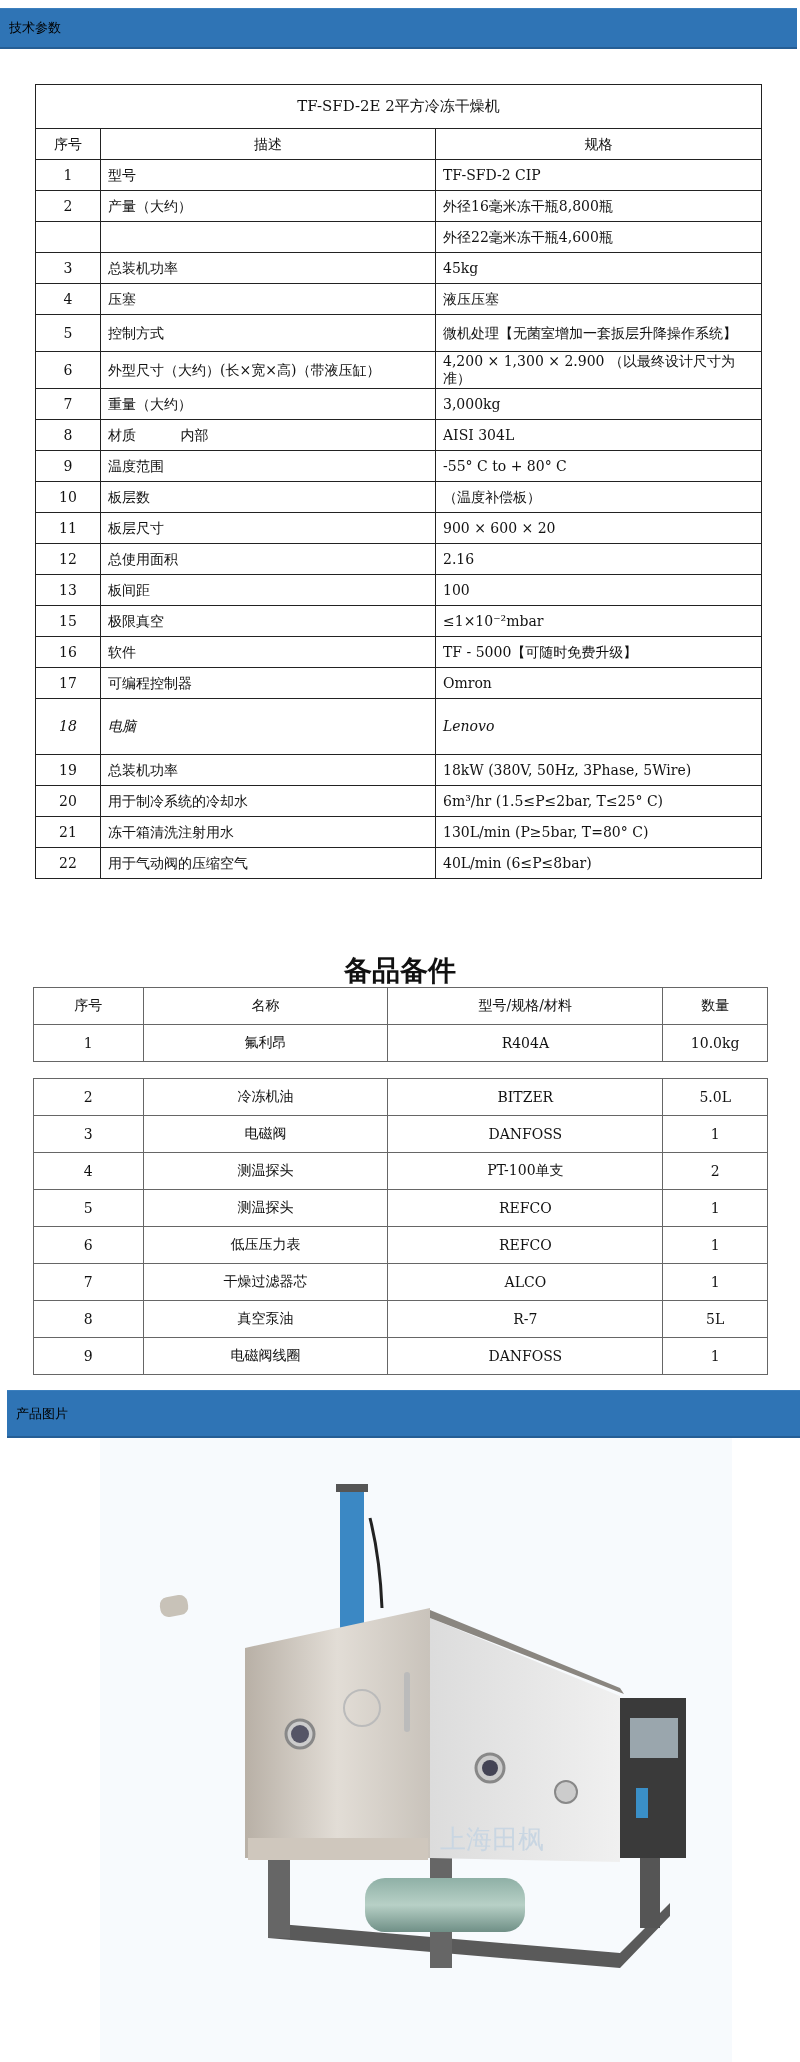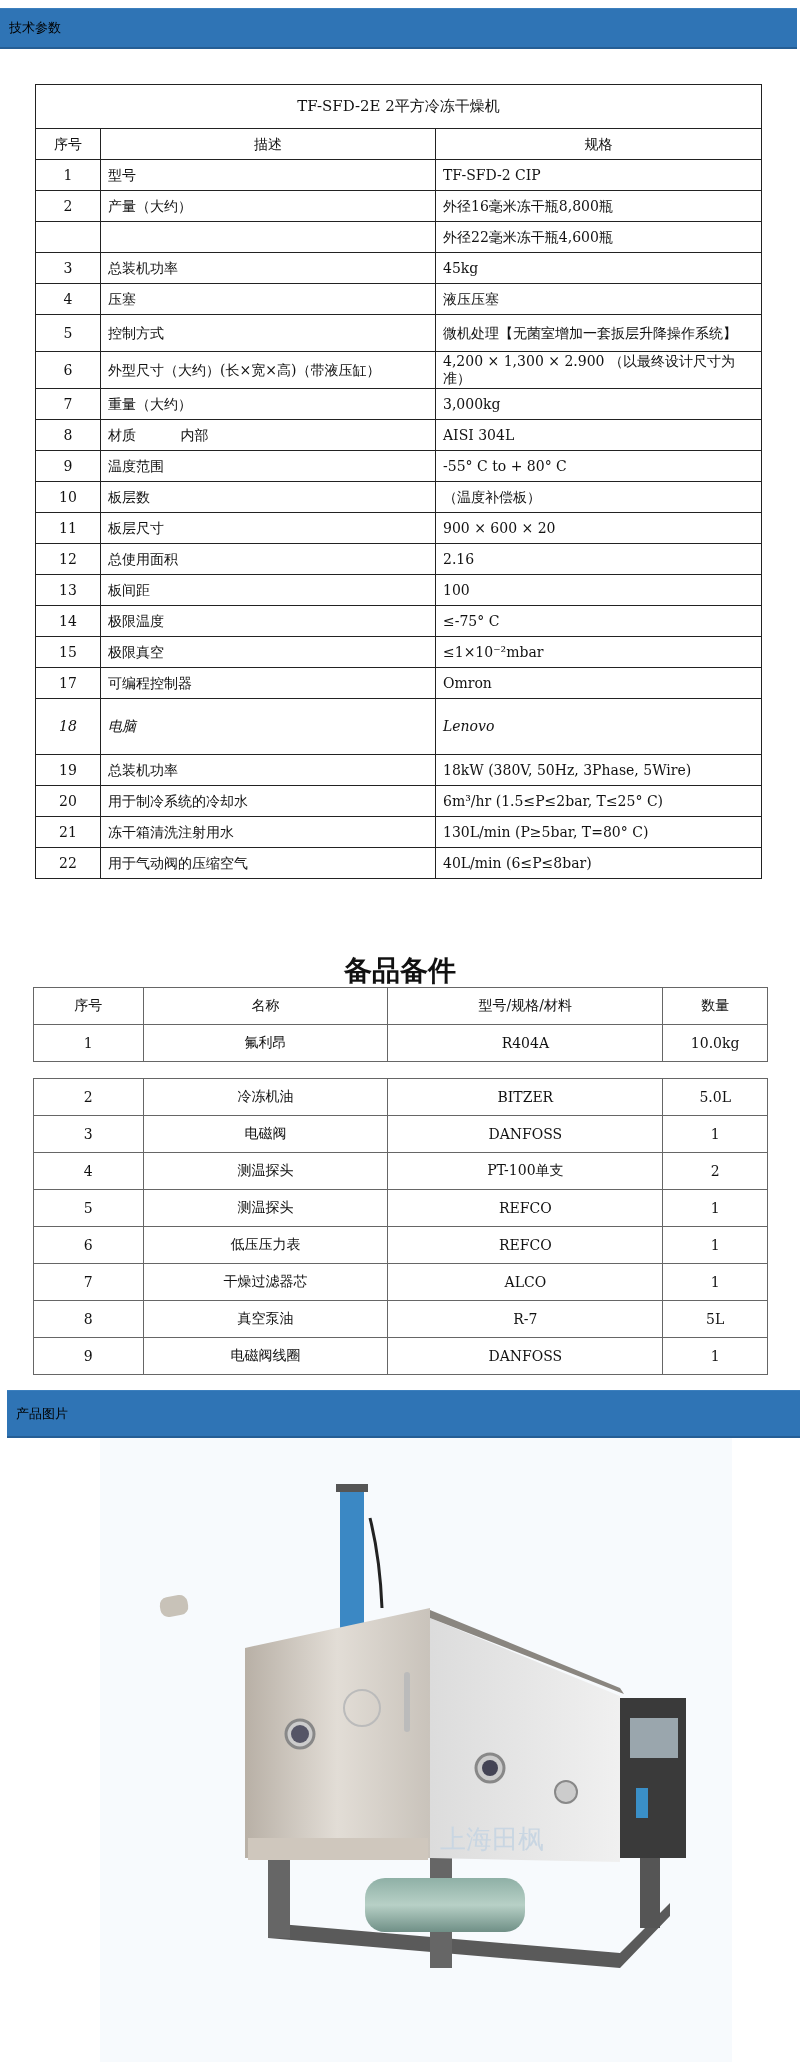--- a/index.html
+++ b/index.html
@@ -113,28 +113,28 @@
         <td class="num">12</td>
         <td class="desc">总使用面积</td>
         <td>2.16</td>
       </tr>
   <tr>
         <td class="num">13</td>
         <td class="desc">板间距</td>
         <td>100</td>
       </tr>
   <tr>
-        <td class="num">14</td>
-        <td class="desc">极限温度</td>
-        <td>≤-75° C</td>
-      </tr>
-  <tr>
         <td class="num">15</td>
         <td class="desc">极限真空</td>
         <td>≤1×10⁻²mbar</td>
+      </tr>
+  <tr>
+        <td class="num">16</td>
+        <td class="desc">软件</td>
+        <td>TF - 5000【可随时免费升级】</td>
       </tr>
   <tr>
         <td class="num">17</td>
         <td class="desc">可编程控制器</td>
         <td>Omron</td>
       </tr>
   <tr class="xtall">
         <td class="num">18</td>
         <td class="desc">电脑</td>
         <td>Lenovo</td>

